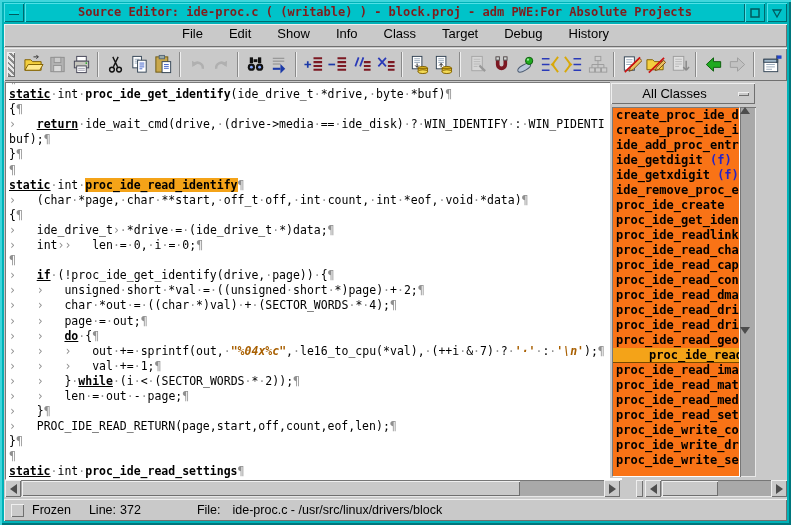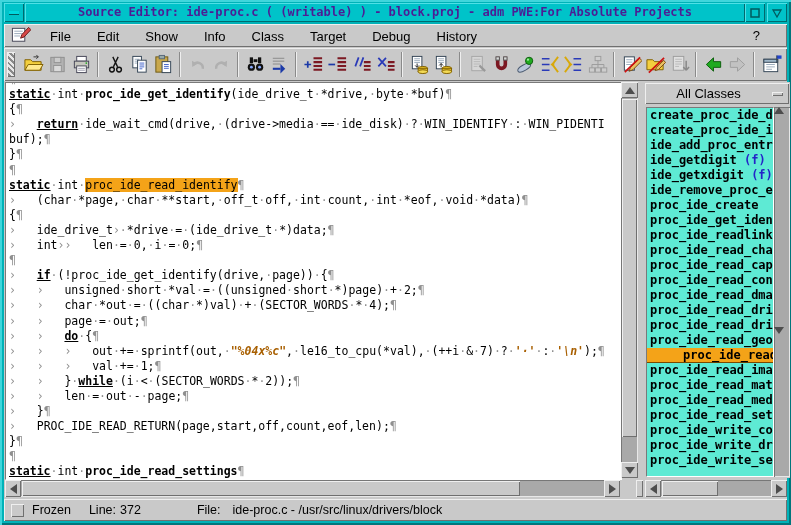--- a/index.html
+++ b/index.html
@@ -6,29 +6,29 @@
   #app{position:relative;width:791px;height:525px;background:#00b2b8;
        box-shadow:inset 2px 2px 0 #3fd6dc, inset -2px -2px 0 #00767c;
        font-family:"Liberation Sans", sans-serif; overflow:hidden;}
   
   .titlebar{position:absolute;left:4px;right:4px;top:3px;height:19px;display:flex;}
   .tb-ctl{width:20px;height:19px;background:#00c3c9;margin-right:1px;
           box-shadow:inset 1px 1px 0 #4fe0e6, inset -1px -1px 0 #00696e;
           display:flex;align-items:center;justify-content:center;flex:0 0 auto;}
   .tb-ctl:last-child{margin-right:0;margin-left:1px;}
   .title{flex:1;background:#00c3c9;box-shadow:inset 1px 1px 0 #4fe0e6, inset -1px -1px 0 #00696e;
-         color:#4c1d95;font:bold 12px/19px "DejaVu Sans Mono", monospace;text-align:center;
+         color:#7f1d1d;font:bold 12px/19px "DejaVu Sans Mono", monospace;text-align:center;
          white-space:nowrap;overflow:hidden;}
   .dash{width:10px;height:3px;background:#00d8de;box-shadow:0 1px 0 #005a5e;}
   
   #chrome{position:absolute;left:4px;right:4px;top:24px;bottom:4px;background:#c9c9c9;}
   
   #menubar{position:absolute;left:0;top:0;width:100%;height:23px;background:#c9c9c9;
            box-shadow:inset 1px 1px 0 #efefef, inset -1px -1px 0 #707070;
-           display:flex;align-items:center;}
+           display:flex;align-items:center;flex-direction:column;}
   #menubar svg{margin:0 6px 0 6px;}
   .menu-item{font:13px "Liberation Sans", sans-serif;color:#000;padding:3px 13px;}
   #menu-help{margin-left:auto;margin-right:14px;font:13px "Liberation Sans", sans-serif;}
   
   #toolbar{position:absolute;left:0;top:24px;width:100%;height:33px;background:#c9c9c9;
            box-shadow:inset 1px 1px 0 #efefef, inset -1px -1px 0 #707070;
            display:flex;align-items:center;overflow:hidden;}
   .grip{width:8px;height:25px;margin:0 6px 0 3px;
         background:repeating-linear-gradient(45deg,#e8e8e8 0 2px,#8a8a8a 2px 4px);
         box-shadow:inset 1px 1px 0 #efefef, inset -1px -1px 0 #707070;flex:0 0 auto;}
@@ -36,21 +36,21 @@
   .tbtn.disabled svg{filter:grayscale(1) opacity(.55);}
   .tsep{width:2px;height:25px;margin:0 4px;box-shadow:inset 1px 0 0 #8a8a8a, inset -1px 0 0 #efefef;flex:0 0 auto;}
   
   #editor{position:absolute;left:1px;top:58px;width:615px;height:396px;background:#ffffff;
           border:1px solid #7a7a7a;border-right-color:#fff;border-bottom-color:#fff;
           overflow:hidden;}
   #code{white-space:pre;font:11.5px/15.1px "DejaVu Sans Mono", monospace;color:#000;
         padding-left:3px;margin-top:-11px;}
   .tok-k{font-weight:bold;text-decoration:underline;}
   .tok-b{font-weight:bold;}
-  .tok-h{font-weight:normal;background:#f4a318;text-align:center;}
+  .tok-h{font-weight:bold;background:#f4a318;text-align:center;}
   .tok-s{font-weight:bold;font-style:italic;color:#a85f00;}
   .ws{color:#8f8f8f;}
   
   .sb{position:absolute;background:#a9a9a9;box-shadow:inset 1px 1px 0 #777, inset -1px -1px 0 #e8e8e8;}
   .sb .btn{position:absolute;background:#c9c9c9;box-shadow:inset 1px 1px 0 #efefef, inset -1px -1px 0 #6f6f6f;
            display:flex;align-items:center;justify-content:center;}
   .sb .thumb{position:absolute;background:#c9c9c9;box-shadow:inset 1px 1px 0 #efefef, inset -1px -1px 0 #6f6f6f;}
   .tri{width:0;height:0;}
   .tri.up{border-left:5px solid transparent;border-right:5px solid transparent;border-bottom:7px solid #4d4d4d;}
   .tri.down{border-left:5px solid transparent;border-right:5px solid transparent;border-top:7px solid #4d4d4d;}
@@ -61,28 +61,28 @@
   #code-vsb .thumb{left:1px;width:15px;top:17px;height:338px;}
   #code-hsb{left:1px;top:456px;width:615px;height:17px;}
   #panel-hsb{left:641px;top:456px;width:142px;height:17px;}
   .hsb .btn{top:0;height:17px;width:16px;} .hsb .btn.b1{left:0;} .hsb .btn.b2{right:0;}
   .hsb .thumb{top:1px;height:15px;}
   #code-hsb .thumb{left:17px;width:498px;}
   #panel-hsb .thumb{left:17px;width:56px;}
   .sash{position:absolute;left:632px;top:456px;width:7px;height:17px;background:#c9c9c9;
         box-shadow:inset 1px 1px 0 #efefef, inset -1px -1px 0 #6f6f6f;}
   
-  #panel{position:absolute;left:640px;top:58px;width:146px;height:396px;background:#c9c9c9;}
+  #panel{position:absolute;left:606px;top:58px;width:146px;height:396px;background:#c9c9c9;}
   #panel-header{position:absolute;left:1px;right:1px;top:1px;height:21px;background:#c9c9c9;
         box-shadow:inset 1px 1px 0 #efefef, inset -1px -1px 0 #6f6f6f;
         display:flex;align-items:center;}
   #panel-header .lbl{flex:1;text-align:center;font:13px "Liberation Sans", sans-serif;color:#000;}
   .opt-dash{width:11px;height:4px;margin-right:6px;background:#c9c9c9;
         box-shadow:inset 1px 1px 0 #efefef, inset -1px -1px 0 #6f6f6f;}
-  #classlist{position:absolute;left:2px;top:25px;width:126px;bottom:1px;background:#5eead4;
+  #classlist{position:absolute;left:2px;top:25px;width:126px;bottom:1px;background:#f97316;
         border:1px solid #7a7a7a;border-right-color:#fff;border-bottom-color:#fff;overflow:hidden;}
   .list-item{height:15px;line-height:15px;padding-left:3px;white-space:nowrap;
         font:bold 12px/15px "DejaVu Sans Mono", monospace;color:#000;}
   .list-item .suffix{color:#2424c8;}
   .list-item.hl{background:#f4a318;border-bottom:1px solid #7a4a00;height:14px;line-height:14px;padding-left:36px;}
   #panel-vsb{left:130px;top:25px;width:16px;height:370px;position:absolute;background:#a9a9a9;
         box-shadow:inset 1px 1px 0 #777, inset -1px -1px 0 #e8e8e8;}
   #panel-vsb .btn{left:0;width:16px;height:15px;}
   #panel-vsb .btn.b1{top:0;} #panel-vsb .btn.b2{bottom:0;}
   #panel-vsb .thumb{left:1px;width:14px;top:78px;height:205px;}

